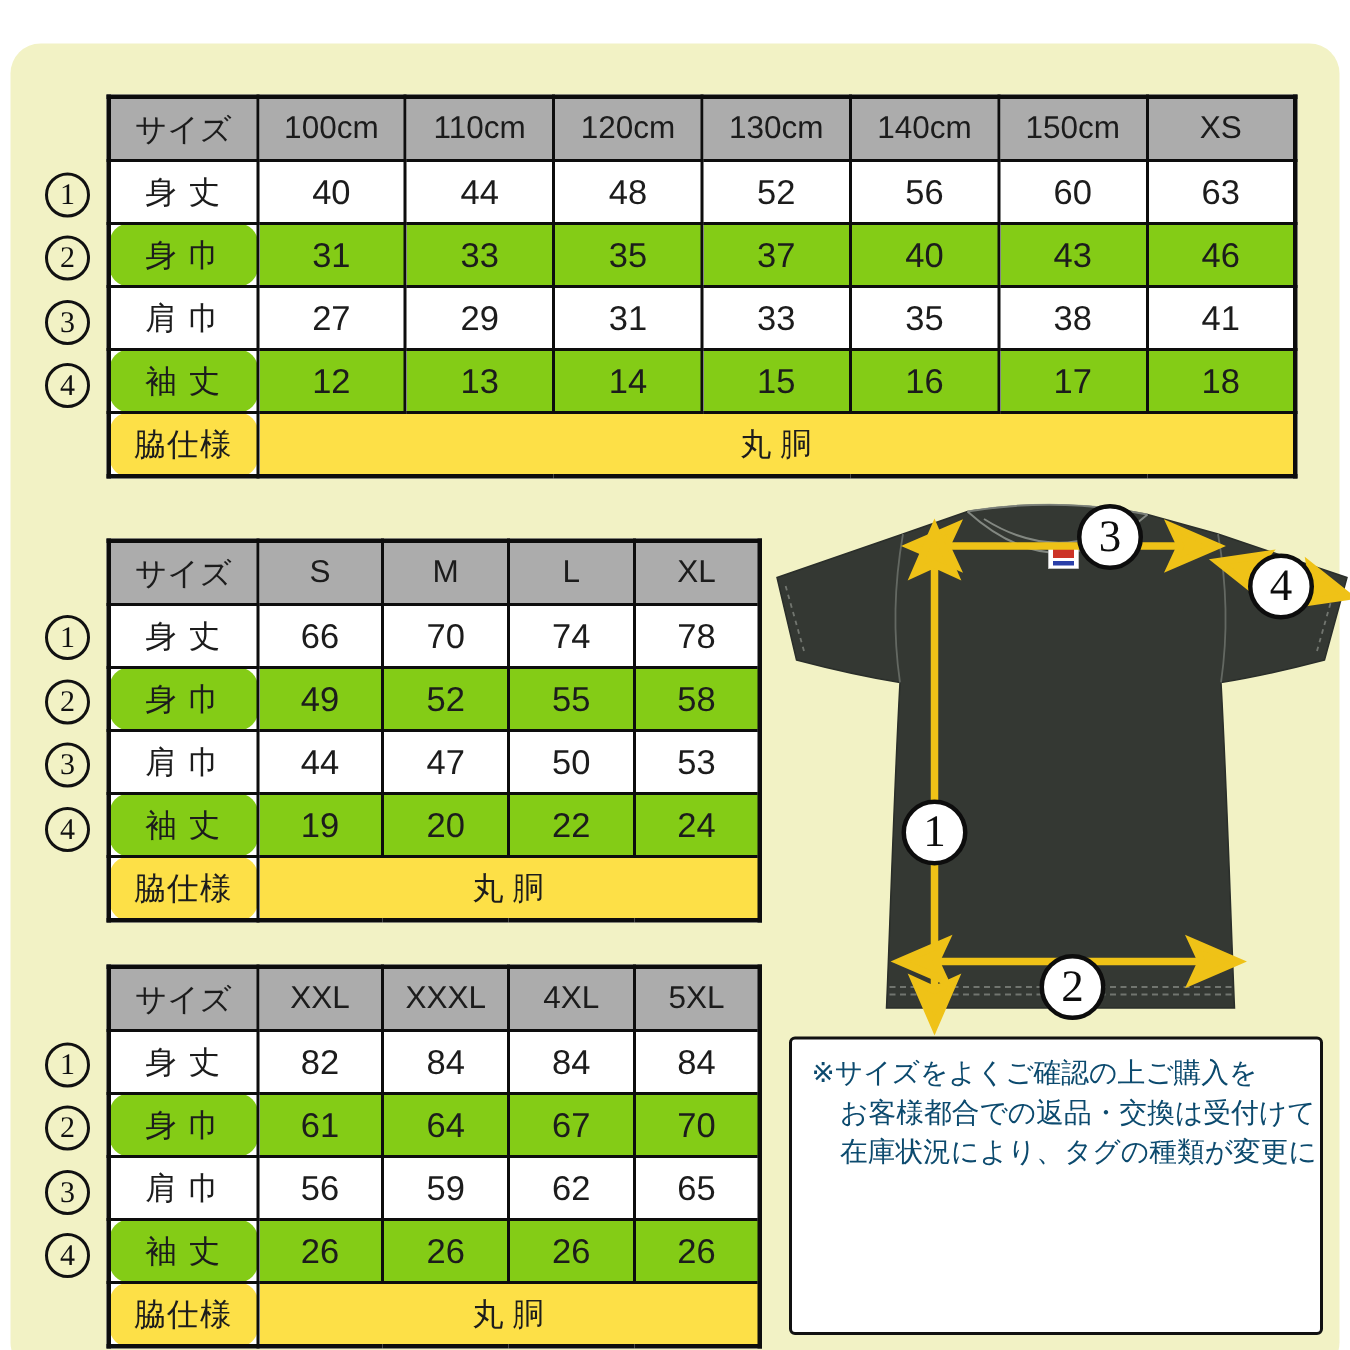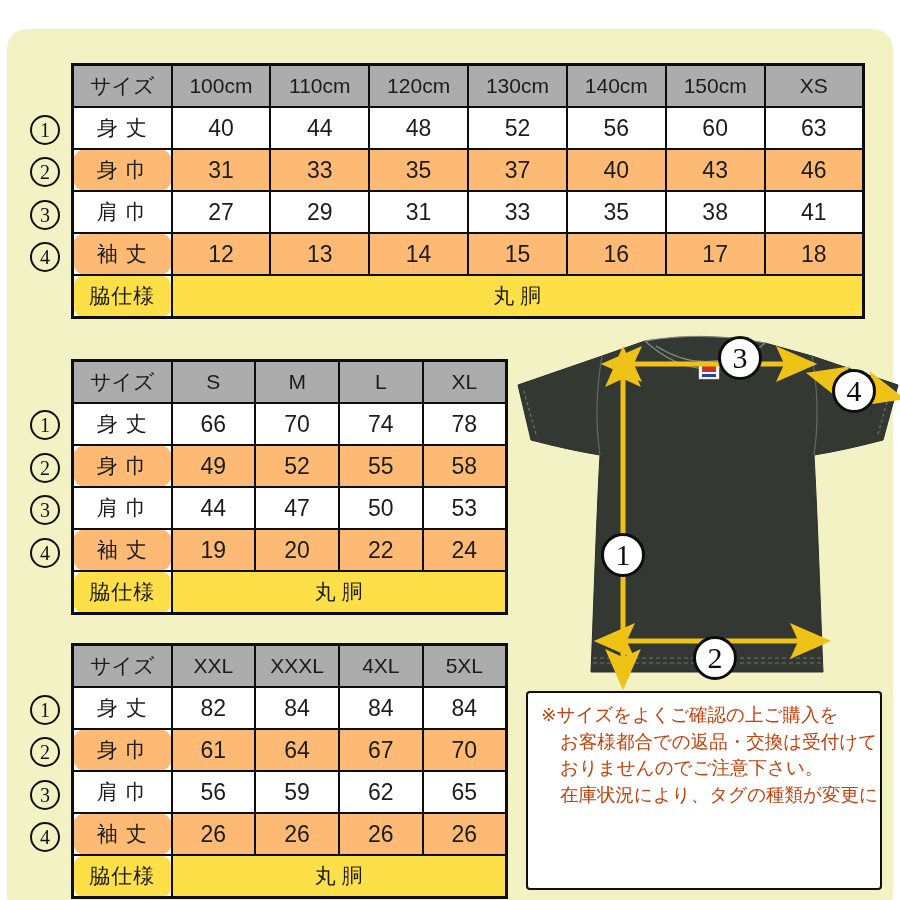--- a/index.html
+++ b/index.html
@@ -17,21 +17,21 @@
     position:absolute;border-collapse:collapse;table-layout:fixed;
     background:#ffffff;border:3px solid #0d0d0d;
   }
   table.size-table th,table.size-table td{
     border:2px solid #0d0d0d;text-align:center;vertical-align:middle;
     padding:0;height:40px;font-weight:normal;color:#1c1c1c;overflow:hidden;
   }
   table.size-table th{background:#acacac;font-size:21px;}
   table.size-table td{font-size:23px;}
   table.size-table td.lbl{font-size:21px;letter-spacing:1px;border-radius:13px;}
-  tr.row-even td{background:#fdba74;}
+  tr.row-even td{background:#84cc16;}
   tr.spec td{background:#fde047;font-size:21px;}
   .t1{left:64px;top:34px;width:794px;}
   .t2{left:64px;top:330px;width:437px;}
   .t3{left:64px;top:614px;width:437px;}
   col.c-label{width:99px;}
   
   .marker{
     position:absolute;left:23px;width:26px;height:26px;border:2px solid #111;
     border-radius:50%;text-align:center;line-height:26px;
     font-family:"Liberation Serif","DejaVu Serif",serif;font-size:20px;color:#111;
@@ -42,21 +42,21 @@
     position:absolute;width:38px;height:38px;border:3px solid #0d0d0d;border-radius:50%;
     background:#ffffff;text-align:center;line-height:38px;
     font-family:"Liberation Serif","DejaVu Serif",serif;font-size:30px;color:#0d0d0d;
   }
   
   .note{
     position:absolute;left:519px;top:662px;width:356px;height:199px;
     background:#ffffff;border:2px solid #111;border-radius:4px;
     box-sizing:border-box;padding:9px 8px 0 13px;
   }
-  .note .line{font-size:18.5px;line-height:26.5px;color:#c2410c;white-space:nowrap;}
+  .note .line{font-size:18.5px;line-height:26.5px;color:#0c4a6e;white-space:nowrap;}
   .note .line.indent{padding-left:19px;}
 </style>
 </head>
 <body>
 
 <div class="canvas">
 
   <table class="size-table t1">
     <colgroup>
         <col class="c-label">
@@ -290,17 +290,16 @@
     
     <div class="dcircle" style="left:96px;top:206px">1</div>
     <div class="dcircle" style="left:188px;top:309px">2</div>
     <div class="dcircle" style="left:213px;top:9px">3</div>
     <div class="dcircle" style="left:327px;top:42px">4</div>
   </div>
 
   <div class="note">
     <div class="line">※サイズをよくご確認の上ご購入を</div>
     <div class="line indent">お客様都合での返品・交換は受付けて</div>
-    <div class="line indent">おりませんのでご注意下さい。</div>
     <div class="line indent">在庫状況により、タグの種類が変更に</div>
   </div>
 
 </div>
 
 </body></html>

